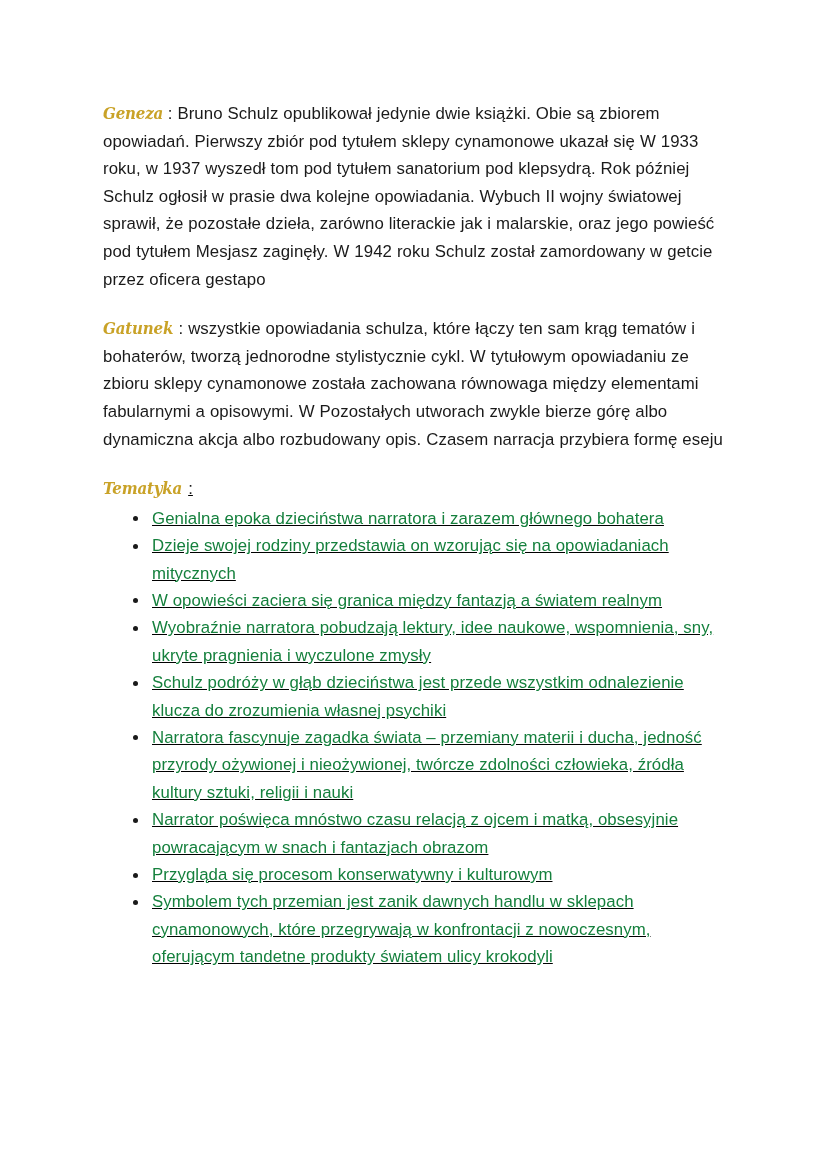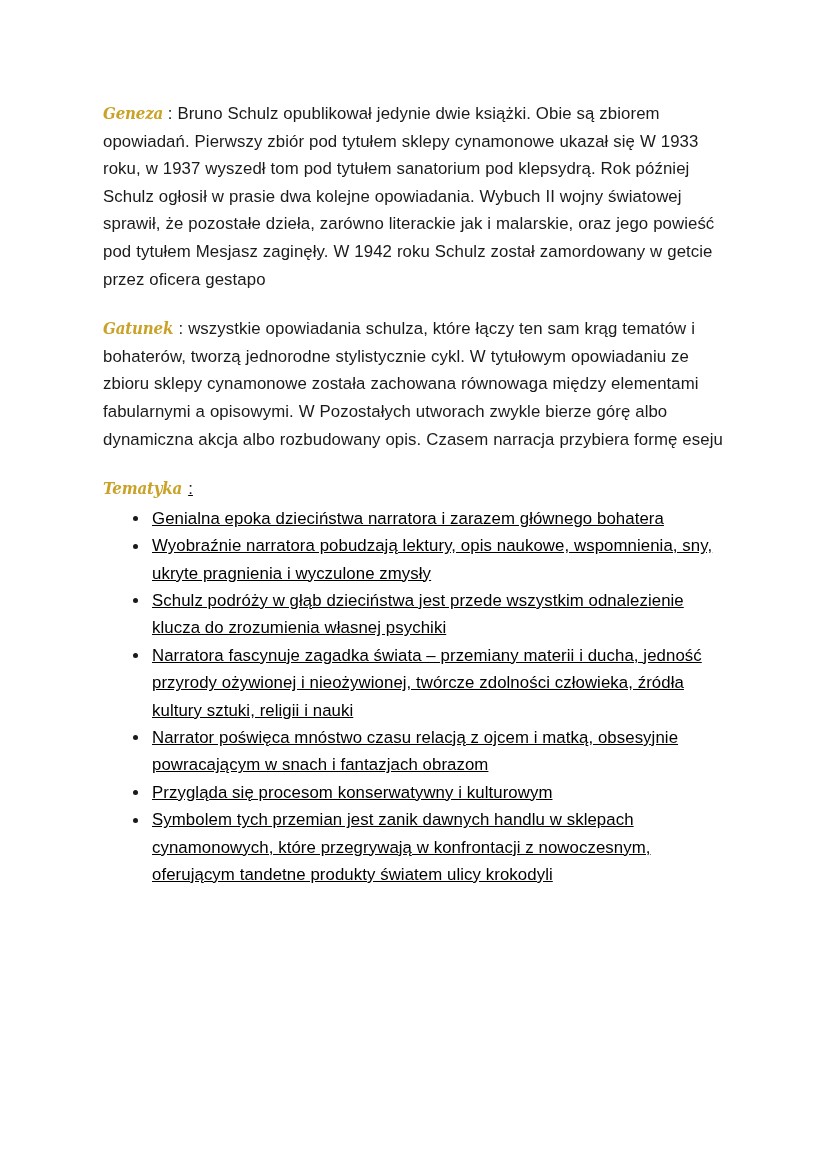--- a/index.html
+++ b/index.html
@@ -75,21 +75,21 @@
     list-style: none;
     margin: 0;
     padding: 0;
   }
   .bullet-item {
     position: relative;
     padding-left: 49px;
     margin: 0;
     font-size: 16.8px;
     line-height: 27.4px;
-    color: #000000;
+    color: #15803d;
     letter-spacing: 0.005em;
   }
   .bullet-item .dot {
     position: absolute;
     left: 30px;
     top: 11.5px;
     width: 5px;
     height: 5px;
     border-radius: 50%;
     background: #1a1a1a;
@@ -112,21 +112,29 @@
     <div class="section last">
       <p class="para section-heading"><span class="heading-label">Tematyka</span><span class="heading-colon">:</span></p>
 
       <ul class="bullet-list">
         <li class="bullet-item">
           <span class="dot"></span>
           <span>Genialna epoka dzieciństwa narratora i zarazem głównego bohatera</span>
         </li>
         <li class="bullet-item">
           <span class="dot"></span>
-          <span>Wyobraźnie narratora pobudzają lektury, opis naukowe, wspomnienia, sny, ukryte pragnienia i wyczulone zmysły</span>
+          <span>Dzieje swojej rodziny przedstawia on wzorując się na opowiadaniach mitycznych</span>
+        </li>
+        <li class="bullet-item">
+          <span class="dot"></span>
+          <span>W opowieści zaciera się granica między fantazją a światem realnym</span>
+        </li>
+        <li class="bullet-item">
+          <span class="dot"></span>
+          <span>Wyobraźnie narratora pobudzają lektury, idee naukowe, wspomnienia, sny, ukryte pragnienia i wyczulone zmysły</span>
         </li>
         <li class="bullet-item">
           <span class="dot"></span>
           <span>Schulz podróży w głąb dzieciństwa jest przede wszystkim odnalezienie klucza do zrozumienia własnej psychiki</span>
         </li>
         <li class="bullet-item">
           <span class="dot"></span>
           <span>Narratora fascynuje zagadka świata – przemiany materii i ducha, jedność przyrody ożywionej i nieożywionej, twórcze zdolności człowieka, źródła kultury sztuki, religii i nauki</span>
         </li>
         <li class="bullet-item">

